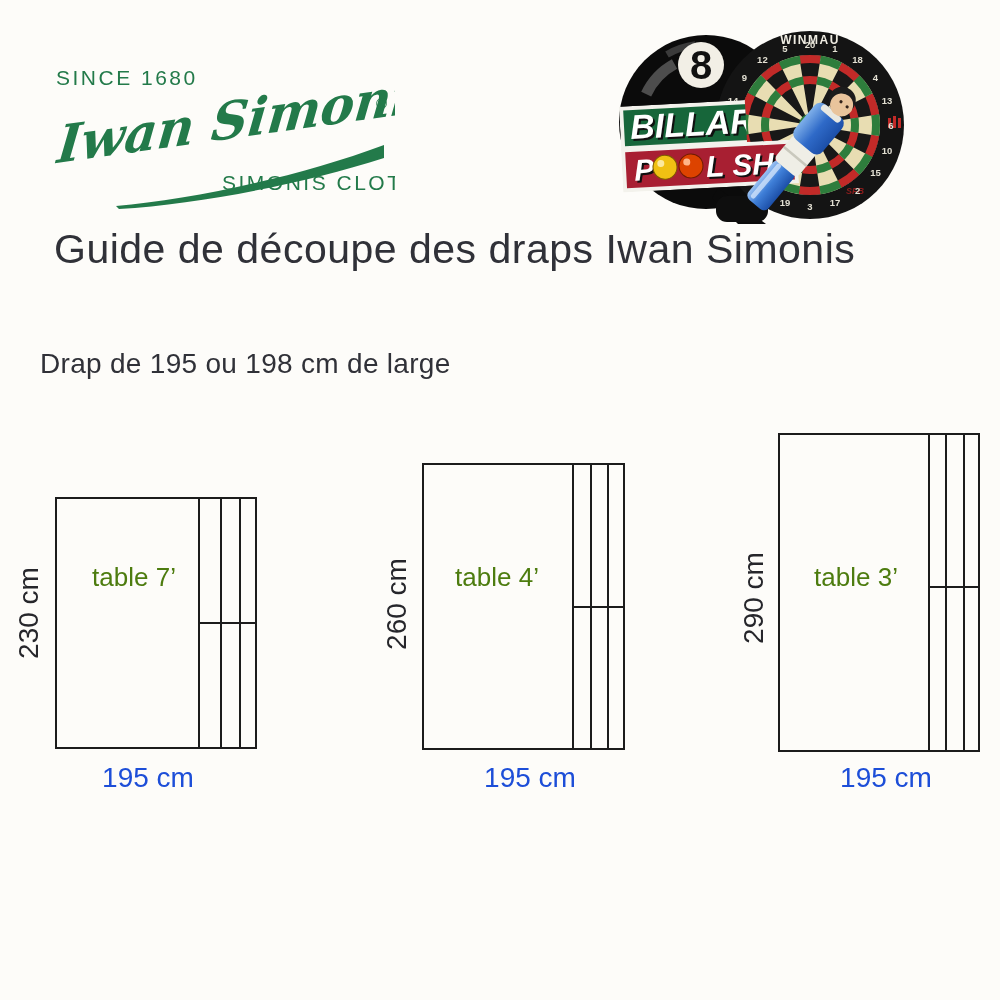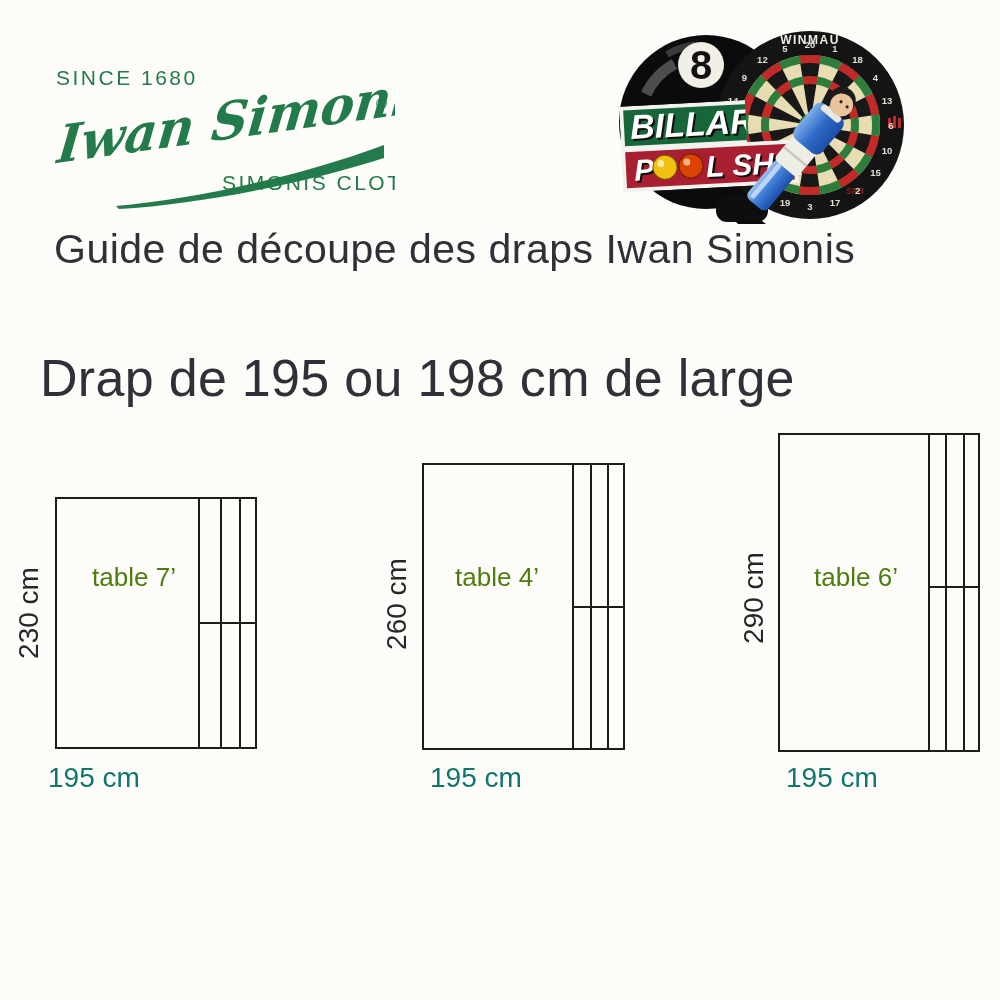--- a/index.html
+++ b/index.html
@@ -12,30 +12,30 @@
   .abs{position:absolute}
 
   
   .page-title{
     left:54px;top:226px;width:940px;
     font-size:41px;letter-spacing:.5px;color:#303138;
     font-weight:400;white-space:nowrap;
   }
   .page-subtitle{
     left:40px;top:348px;width:700px;
-    font-size:52px;letter-spacing:.3px;color:#303138;
+    font-size:28px;letter-spacing:.3px;color:#303138;
     white-space:nowrap;
   }
 
   
   .sheet{border:2px solid #1c1c1c;box-sizing:border-box;background:transparent}
   .vline{width:2px;background:#1c1c1c}
   .hline{height:2px;background:#1c1c1c}
   .tbl-label{font-size:26px;text-align:center;color:#4d7c0f;white-space:nowrap}
-  .wlabel{font-size:28px;color:#0f766e;white-space:nowrap}
+  .wlabel{font-size:28px;text-align:center;color:#1d4ed8;white-space:nowrap}
   .hlabel{
     font-size:28px;text-align:center;color:#26262b;white-space:nowrap;
     width:120px;height:30px;transform:rotate(-90deg);
   }
 
   
   .since-txt{fill:#237a4a;font-size:21px;letter-spacing:2.5px;font-family:"Liberation Sans",sans-serif}
   .sig-txt{fill:#237a4a;font-size:51px;font-style:italic;font-weight:bold;font-family:"DejaVu Serif",serif}
   .reg-txt{fill:#237a4a;font-size:15px;font-family:"Liberation Sans",sans-serif}
   .tagline-txt{fill:#237a4a;font-size:21px;letter-spacing:2.5px;font-family:"Liberation Sans",sans-serif}
@@ -202,16 +202,16 @@
   <div class="abs hlabel" style="left:336px;top:589px">260 cm</div>
   <div class="abs wlabel" style="left:430px;top:762px;width:200px">195 cm</div>
 </div>
 
 <div>
   <div class="abs sheet" style="left:778px;top:433px;width:202px;height:319px"></div>
   <div class="abs vline" style="left:928px;top:433px;height:319px"></div>
   <div class="abs vline" style="left:945px;top:433px;height:319px"></div>
   <div class="abs vline" style="left:963px;top:433px;height:319px"></div>
   <div class="abs hline" style="left:928px;top:586px;width:52px"></div>
-  <div class="abs tbl-label" style="left:786px;top:562px;width:140px">table 6’</div>
+  <div class="abs tbl-label" style="left:786px;top:562px;width:140px">table 3’</div>
   <div class="abs hlabel" style="left:693px;top:583px">290 cm</div>
   <div class="abs wlabel" style="left:786px;top:762px;width:200px">195 cm</div>
 </div>
 
 </body></html>

